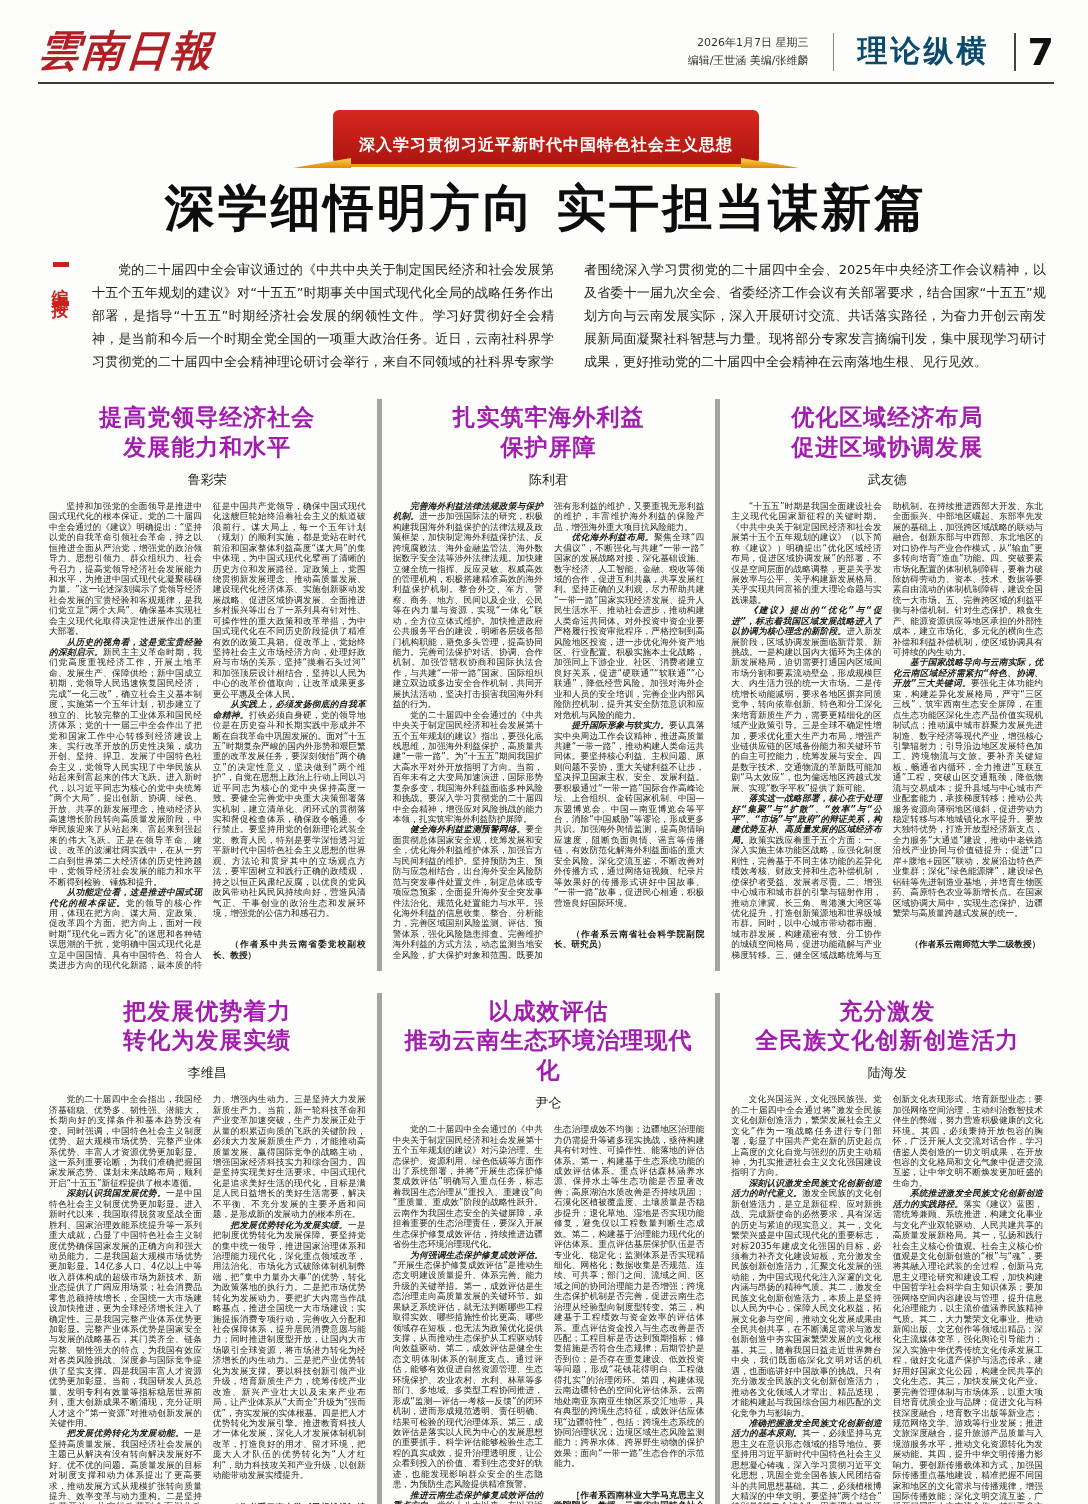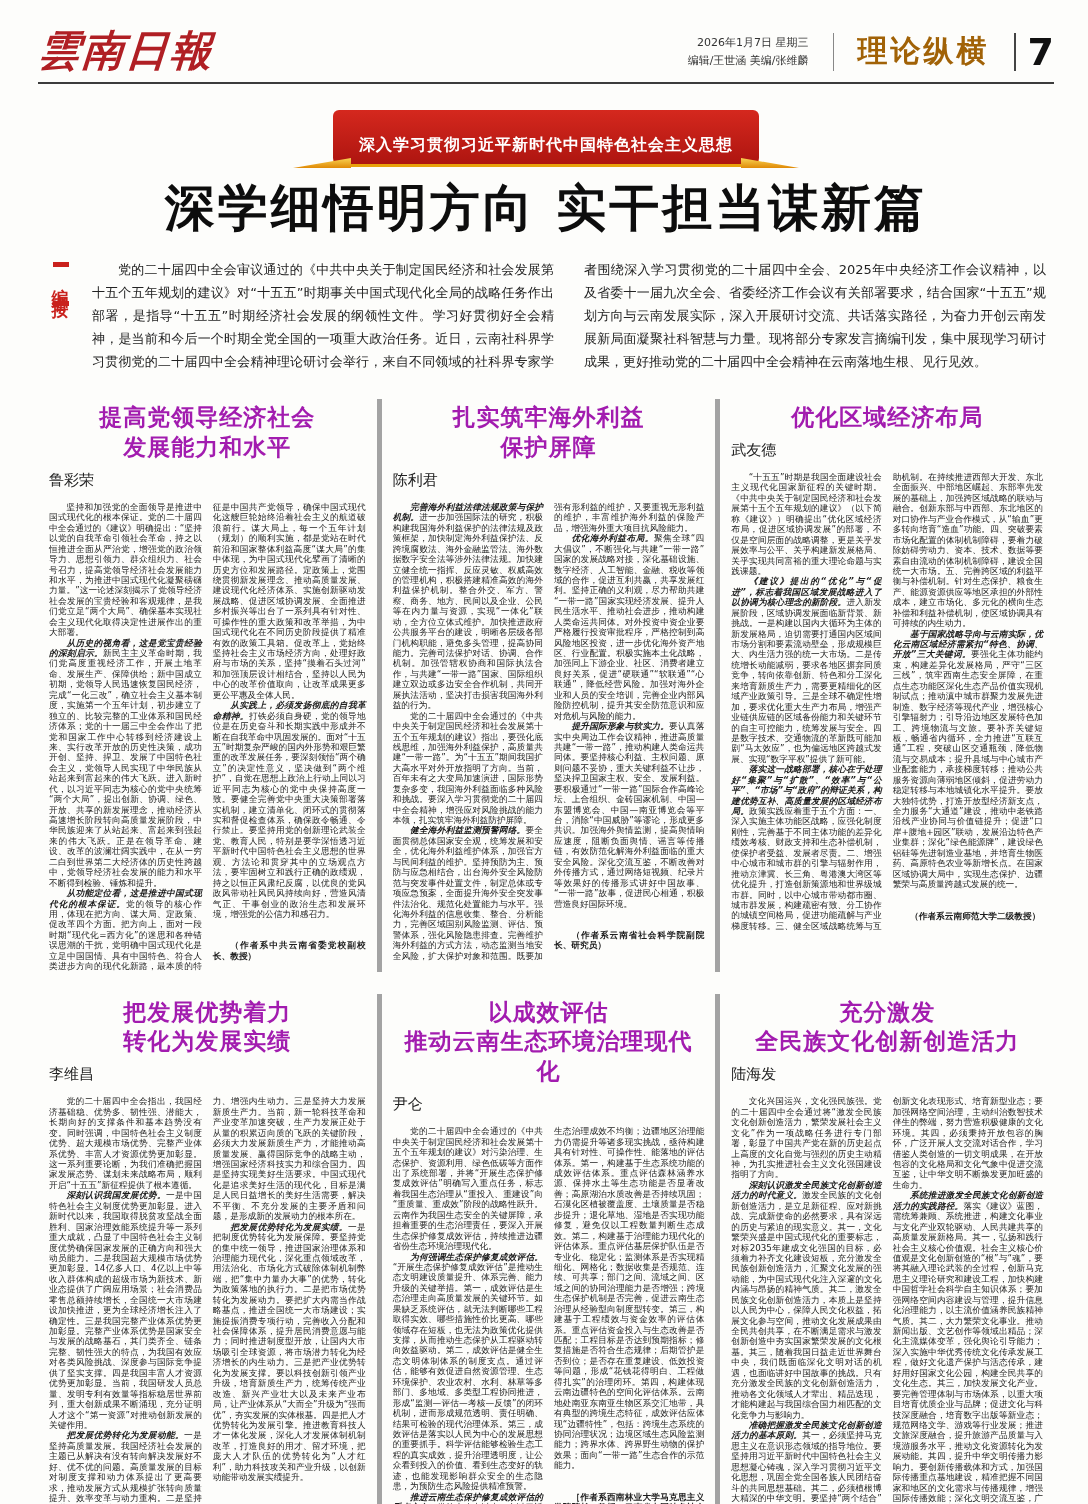--- a/index.html
+++ b/index.html
@@ -11,21 +11,21 @@
   }
   
   .hdr { display:flex; align-items:flex-end; justify-content:space-between;
          border-bottom:2px solid #3c3c3c; padding-bottom:10px; }
   .masthead { font-family:"DejaVu Serif","Liberation Serif",serif;
     font-size:42px; font-weight:bold; font-style:italic; color:#b01f24;
     letter-spacing:2px; transform:skewX(-4deg); line-height:1; }
   .hdr-right { display:flex; align-items:center; gap:24px; }
   .date-block { text-align:right; font-size:11px; color:#333; line-height:1.6; }
   .hdr-sep { width:1px; height:38px; background:#888; }
-  .section-title { color:#a16207; font-size:30px; font-weight:bold; letter-spacing:3px; }
+  .section-title { color:#0c4a6e; font-size:30px; font-weight:bold; letter-spacing:3px; }
   .page-num { font-size:38px; font-weight:bold; color:#111; border-left:2px solid #444; padding-left:12px; line-height:1; }
   
   .banner-wrap { text-align:center; margin-top:26px; position:relative; }
   .banner { display:inline-block; position:relative;
     background:linear-gradient(#d5281e,#ae1510); color:#fff; font-weight:bold;
     font-size:16px; letter-spacing:1px; padding:25px 26px 8px; border-radius:6px;
     box-shadow:0 3px 0 #e8a20c; }
   .banner::before,.banner::after { content:""; position:absolute; bottom:-4px; width:58px; height:10px;
     background:linear-gradient(#f9d354,#e08a06); }
   .banner::before { left:-40px; clip-path:polygon(0 100%,100% 0,100% 100%); }
@@ -41,21 +41,21 @@
   .ed-text { flex:1; font-size:13px; line-height:1.78; text-align:justify;
     column-count:2; column-gap:30px; color:#222; }
   .ed-text p { text-indent:2em; }
   
   .row { display:grid; grid-template-columns:1fr 1fr 1fr; margin-bottom:10px; }
   .row + .row { margin-top:22px; }
   .article { padding:0 11px; }
   .article + .article { border-left:5px solid #a3a3a3; }
   .a-title { text-align:center; font-size:23px; font-weight:bold; line-height:1.3;
     letter-spacing:1px; margin:4px 0 8px; color:#a21caf; }
-  .a-byline { text-align:left; font-size:15px; color:#222; margin-bottom:12px; }
+  .a-byline { text-align:center; font-size:13px; color:#222; margin-bottom:12px; }
   .a-body { column-count:2; column-gap:11px; text-align:justify;
     font-size:8.7px; line-height:1.2; color:#1c1c1c; }
   .body-p { text-indent:2em; margin:0; }
   .lead { font-weight:bold; font-style:italic; }
   .note-p { font-weight:bold;margin-top:21px; }
 </style>
 </head>
 <body>
 
 <div class="page">
@@ -118,20 +118,21 @@
           <p class="body-p"><span class="lead">健全海外利益监测预警网络。</span>要全面贯彻总体国家安全观，统筹发展和安全，优化海外利益维护体系，加强官方与民间利益的维护。坚持预防为主、预防与应急相结合，出台海外安全风险防范与突发事件处置文件，制定总体或专项应急预案，全面提升海外安全突发事件法治化、规范化处置能力与水平。强化海外利益的信息收集、整合、分析能力，完善区域国别风险监测、评估、预警体系，强化风险隐患排查。完善维护海外利益的方式方法，动态监测当地安全风险，扩大保护对象和范围。既要加强有形利益的维护，又要重视无形利益的维护，丰富维护海外利益的保险产品，增强海外重大项目抗风险能力。</p>
           <p class="body-p"><span class="lead">优化海外利益布局。</span>聚焦全球“四大倡议”，不断强化与共建“一带一路”国家的发展战略对接，深化基础设施、数字经济、人工智能、金融、税收等领域的合作，促进互利共赢，共享发展红利。坚持正确的义利观，尽力帮助共建“一带一路”国家实现经济发展、提升人民生活水平、推动社会进步，推动构建人类命运共同体。对外投资中资企业要严格履行投资审批程序，严格控制到高风险地区投资，进一步优化海外资产地区、行业配置。积极实施本土化战略，加强同上下游企业、社区、消费者建立良好关系，促进“硬联通”“软联通”“心联通”，降低经营风险。加强对海外企业和人员的安全培训，完善企业内部风险防控机制，提升其安全防范意识和应对危机与风险的能力。</p>
           <p class="body-p"><span class="lead">提升国际形象与软实力。</span>要认真落实中央周边工作会议精神，推进高质量共建“一带一路”，推动构建人类命运共同体。要坚持核心利益、主权问题、原则问题不妥协，重大关键利益不让步，坚决捍卫国家主权、安全、发展利益。要积极通过“一带一路”国际合作高峰论坛、上合组织、金砖国家机制、中国—东盟博览会、中国—南亚博览会等平台，消除“中国威胁”等谬论，形成更多共识。加强海外舆情监测，提高舆情响应速度，阻断负面舆情、谣言等传播链，有效防范化解海外利益面临的重大安全风险。深化交流互鉴，不断改善对外传播方式，通过网络短视频、纪录片等效果好的传播形式讲好中国故事、“一带一路”故事，促进民心相通，积极营造良好国际环境。</p>
           <p class="body-p note-p">（作者系云南省社会科学院副院长、研究员）</p>
         </div>
   </article>
 
   <article class="article">
     <h2 class="a-title">
           <div>优化区域经济布局</div>
+          <div>促进区域协调发展</div>
         </h2>
     <div class="a-byline">武友德</div>
     <div class="a-body">
           <p class="body-p">“十五五”时期是我国全面建设社会主义现代化国家新征程的关键时期。《中共中央关于制定国民经济和社会发展第十五个五年规划的建议》（以下简称《建议》）明确提出“优化区域经济布局，促进区域协调发展”的部署，不仅是空间层面的战略调整，更是关乎发展效率与公平、关乎构建新发展格局、关乎实现共同富裕的重大理论命题与实践课题。</p>
           <p class="body-p"><span class="lead">《建议》提出的“优化”与“促进”，标志着我国区域发展战略进入了以协调为核心理念的新阶段。</span>进入新发展阶段，区域协调发展面临新背景、新挑战。一是构建以国内大循环为主体的新发展格局，迫切需要打通国内区域间市场分割和要素流动壁垒，形成规模巨大、内生活力强的统一大市场。二是传统增长动能减弱，要求各地区摒弃同质竞争，转向依靠创新、特色和分工深化来培育新质生产力，需要更精细化的区域产业政策引导。三是全球不确定性增加，要求优化重大生产力布局，增强产业链供应链的区域备份能力和关键环节的自主可控能力，统筹发展与安全。四是数字技术、交通物流的革新既可能加剧“马太效应”，也为偏远地区跨越式发展、实现“数字平权”提供了新可能。</p>
           <p class="body-p"><span class="lead">落实这一战略部署，核心在于处理好“集聚”与“扩散”、“效率”与“公平”、“市场”与“政府”的辩证关系，构建优势互补、高质量发展的区域经济布局。</span>政策实践应着重于五个方面：一、深入实施主体功能区战略，应强化制度刚性，完善基于不同主体功能的差异化绩效考核、财政支持和生态补偿机制，使保护者受益、发展者尽责。二、增强中心城市和城市群的引擎与辐射作用，推动京津冀、长三角、粤港澳大湾区等优化提升，打造创新策源地和世界级城市群。同时，以中心城市带动都市圈、城市群发展，构建疏密有致、分工协作的城镇空间格局，促进功能疏解与产业梯度转移。三、健全区域战略统筹与互助机制。在持续推进西部大开发、东北全面振兴、中部地区崛起、东部率先发展的基础上，加强跨区域战略的联动与融合。创新东部与中西部、东北地区的对口协作与产业合作模式，从“输血”更多转向培育“造血”功能。四、突破要素市场化配置的体制机制障碍，要着力破除妨碍劳动力、资本、技术、数据等要素自由流动的体制机制障碍，建设全国统一大市场。五、完善跨区域的利益平衡与补偿机制。针对生态保护、粮食生产、能源资源供应等地区承担的外部性成本，建立市场化、多元化的横向生态补偿和利益补偿机制，使区域协调具有可持续的内生动力。</p>
           <p class="body-p"><span class="lead">基于国家战略导向与云南实际，优化云南区域经济需紧扣“特色、协调、开放”三大关键词。</span>要强化主体功能约束，构建差异化发展格局，严守“三区三线”，筑牢西南生态安全屏障，在重点生态功能区深化生态产品价值实现机制试点；推动滇中城市群聚力发展先进制造、数字经济等现代产业，增强核心引擎辐射力；引导沿边地区发展特色加工、跨境物流与文旅。要补齐关键短板，畅通省内循环，全力推进“互联互通”工程，突破山区交通瓶颈，降低物流与交易成本；提升县域与中心城市产业配套能力，承接梯度转移；推动公共服务资源向薄弱地区倾斜，促进劳动力稳定转移与本地城镇化水平提升。要放大独特优势，打造开放型经济新支点，全力服务“大通道”建设，推动中老铁路沿线产业协同与价值链提升；促进“口岸+腹地+园区”联动，发展沿边特色产业集群；深化“绿色能源牌”，建设绿色铝硅等先进制造业基地，并培育生物医药、高原特色农业等新增长点。在国家区域协调大局中，实现生态保护、边疆繁荣与高质量跨越式发展的统一。</p>
           <p class="body-p note-p">（作者系云南师范大学二级教授）</p>
         </div>
   </article>

